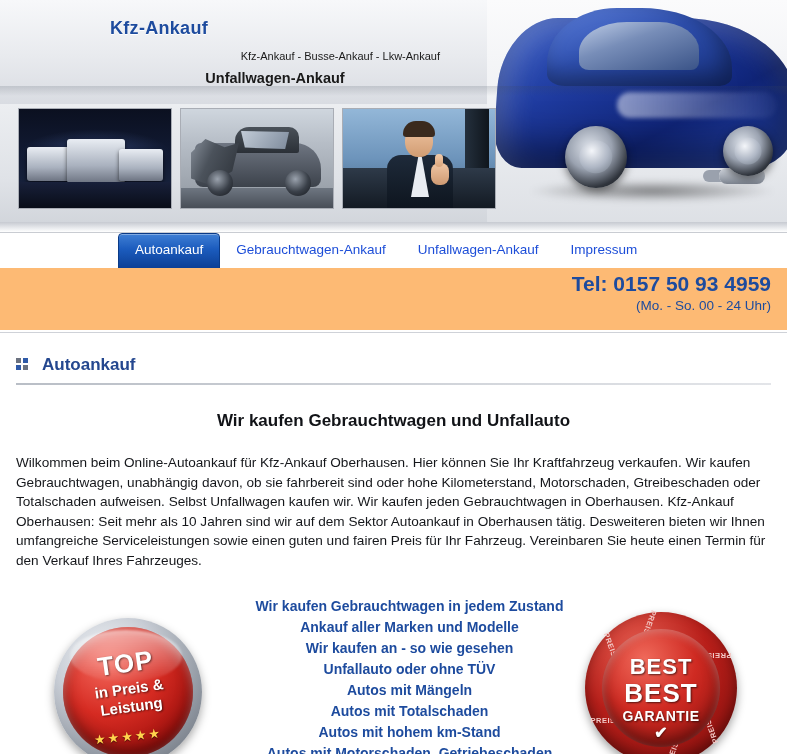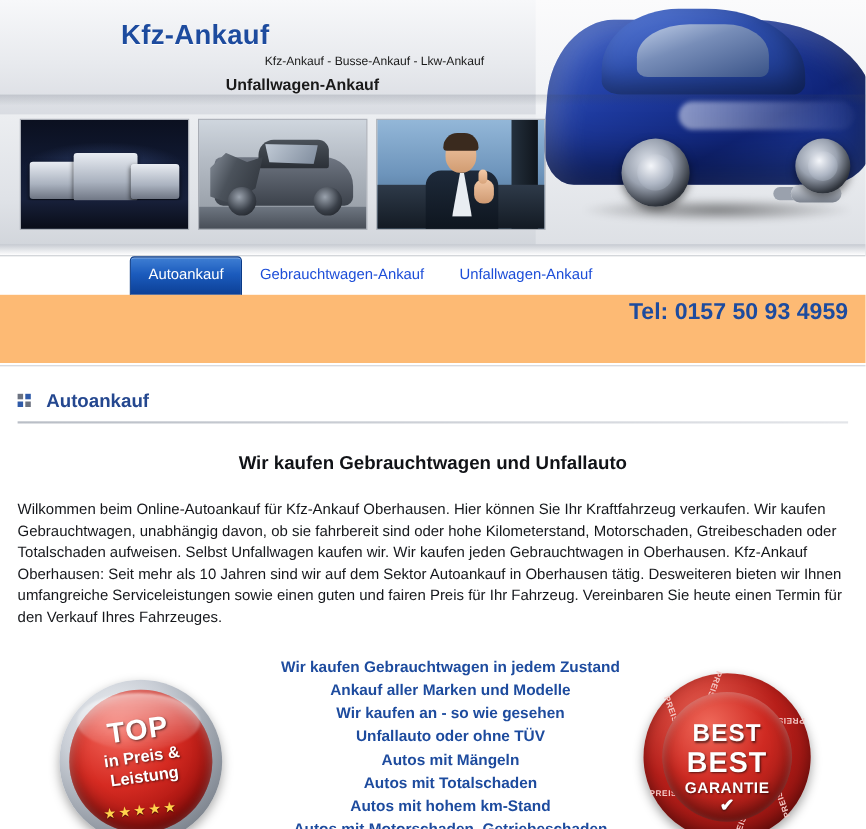--- a/index.html
+++ b/index.html
@@ -39,21 +39,21 @@
   }
   .header-grad-overlay {
     position: absolute;
     left: 0; top: 86px;
     width: 787px; height: 10px;
     background: linear-gradient(to bottom, rgba(60,70,85,0.18), rgba(60,70,85,0));
   }
   .header-title {
     position: absolute;
     left: 110px; top: 18px;
-    font-size: 25px;
+    font-size: 18px;
     font-weight: bold;
     color: #1d4b9e;
     letter-spacing: 0.3px;
     text-shadow: 0 1px 0 #ffffff;
   }
   .header-sub1 {
     position: absolute;
     left: 110px; top: 50px;
     width: 330px;
     text-align: right;
@@ -542,25 +542,27 @@
     </div>
 
     <div class="header-divider"></div>
   </div>
 
   <div class="navbar">
     <div class="nav-items">
       <div class="nav-item active">Autoankauf</div>
       <div class="nav-item">Gebrauchtwagen-Ankauf</div>
       <div class="nav-item">Unfallwagen-Ankauf</div>
+      <div class="nav-item">Impressum</div>
     </div>
   </div>
 
   <div class="phone-block">
     <div class="phone-number">Tel: 0157 50 93 4959</div>
+    <div class="phone-hours">(Mo. - So. 00 - 24 Uhr)</div>
   </div>
 
   <div class="section-sep"></div>
 
   <div class="page-heading">
     <span class="heading-dots">
         <i></i>
         <i></i>
         <i></i>
         <i></i>

